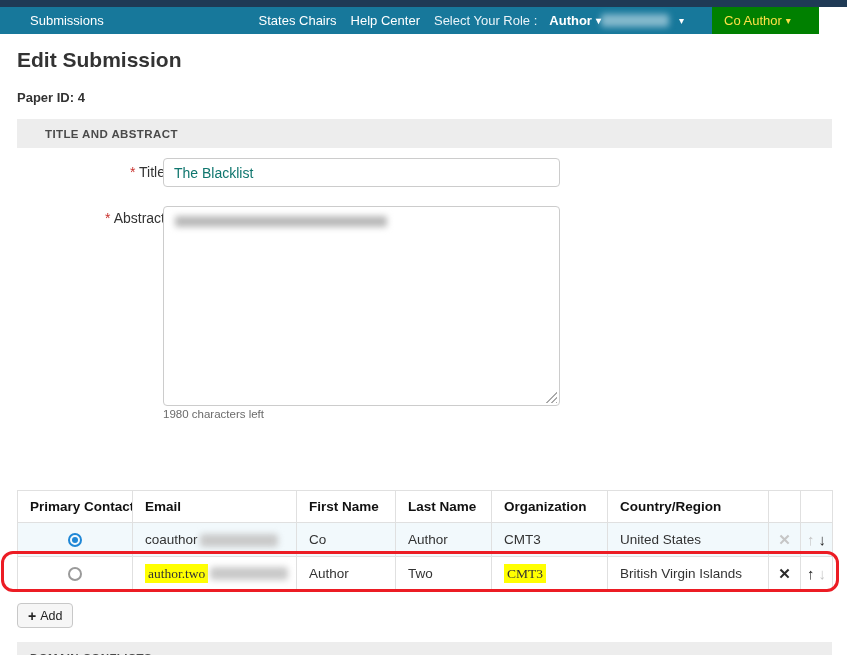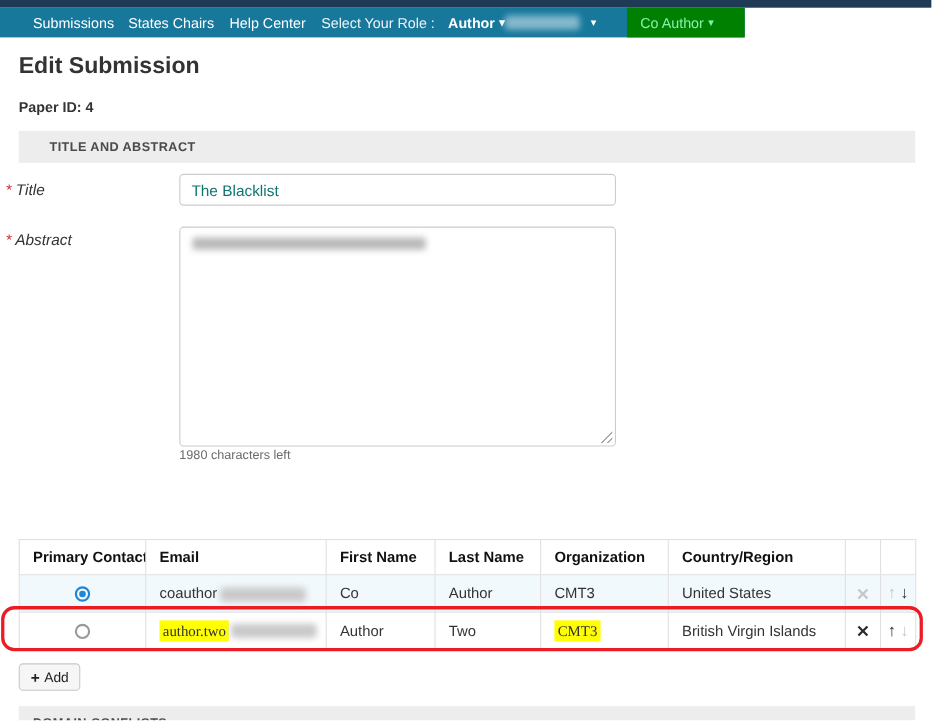--- a/index.html
+++ b/index.html
@@ -2,49 +2,49 @@
 <html><head>
 <meta charset="utf-8">
 <style>
   * { margin:0; padding:0; box-sizing:border-box; }
   html,body { background:#fff; }
   body { font-family:"Liberation Sans", sans-serif; }
   .screen { position:relative; width:847px; height:655px; background:#fff; overflow:hidden; }
 
   
   .top-strip { position:absolute; top:0; left:0; width:847px; height:7px; background:#1f3a55; }
-  .navbar { position:absolute; top:7px; left:0; width:677px; height:27px; background:#17789b;
+  .navbar { position:absolute; top:7px; left:0; width:819px; height:27px; background:#17789b;
             display:flex; align-items:center; color:#fff; font-size:13px; }
   .nav-brand { margin-left:30px; cursor:pointer; }
   .nav-right { margin-left:auto; display:flex; align-items:center; height:100%; }
   .nav-link { margin-right:14px; cursor:pointer; }
   .nav-role-label { margin-right:12px; color:#eaf4f9; }
   .nav-dd { font-weight:bold; cursor:pointer; }
   .caret { font-size:10px; margin-left:4px; vertical-align:1px; }
   .nav-user { display:flex; align-items:center; margin-right:28px; cursor:pointer; }
   .blur-blob { display:inline-block; border-radius:3px; filter:blur(3px); }
   .nav-user .blur-blob { width:68px; height:13px; background:rgba(223,238,246,.55); }
   .nav-user .caret { margin-left:10px; }
-  .nav-coauthor { height:100%; background:#008000; color:#86efac; display:flex; align-items:center;
+  .nav-coauthor { height:100%; background:#008000; color:#fde047; display:flex; align-items:center;
                   padding:0 14px 0 12px; min-width:107px; cursor:pointer; }
 
   
   .page-title { position:absolute; top:48px; left:17px; font-size:21px; font-weight:bold; color:#333; }
   .paper-id { position:absolute; top:90px; left:17px; font-size:13px; font-weight:bold; color:#333; }
 
   .section-bar { position:absolute; left:17px; width:815px; background:#ededed; }
   .section-head { font-size:11.5px; font-weight:bold; color:#4a4a4a; letter-spacing:.4px; }
   .bar-title-abstract { top:119px; height:29px; display:flex; align-items:center; padding-left:28px; }
   .bar-authors { top:437px; height:41px; padding:7px 0 0 13px; }
   .bar-authors .sub { font-size:12px; color:#333; margin-top:3px; font-weight:normal; }
   .bar-domain { top:642px; height:28px; padding:6px 0 0 13px; }
   .req { color:#c9302c; }
 
   
-  .form-label { position:absolute; left:5px; width:131px; font-size:14px; color:#333;font-style:italic; }
+  .form-label { position:absolute; left:34px; width:131px; text-align:right; font-size:14px; color:#333; }
   .lbl-title { top:164px; }
   .lbl-abstract { top:210px; }
   .title-input { position:absolute; left:163px; top:158px; width:397px; height:29px;
                  border:1px solid #ccc; border-radius:4px; padding:0 10px; font-size:14px; color:#0f766e;
                  font-family:"Liberation Sans", sans-serif; outline:none; }
   .abstract-wrap { position:absolute; left:163px; top:206px; width:397px; height:200px; }
   .abstract-ta { width:100%; height:100%; border:1px solid #ccc; border-radius:4px; resize:none;
                  font-family:"Liberation Sans", sans-serif; }
   .abstract-blur { position:absolute; left:12px; top:10px; width:212px; height:11px;
                    background:#b9b9b9; filter:blur(3px); border-radius:2px; pointer-events:none; }

